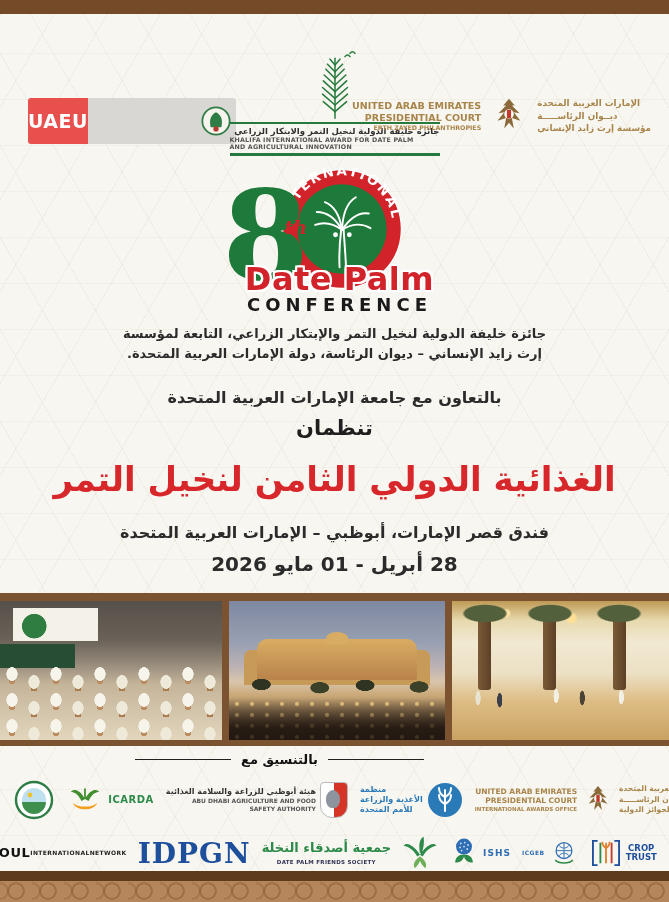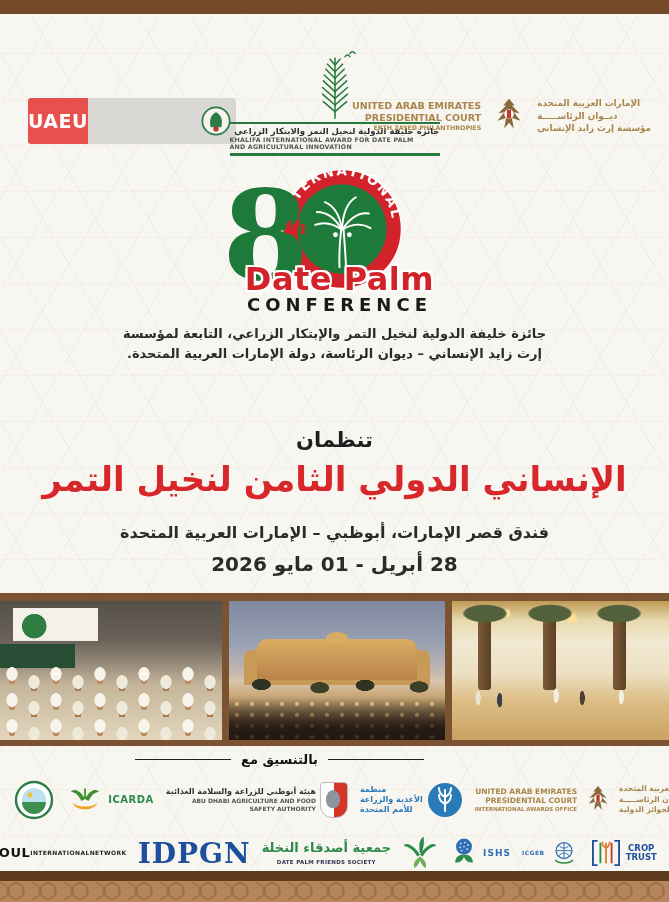--- a/index.html
+++ b/index.html
@@ -72,21 +72,21 @@
     text-shadow:-2px -2px 0 #fff,2px -2px 0 #fff,-2px 2px 0 #fff,2px 2px 0 #fff,0 -2px 0 #fff,0 2px 0 #fff,-2px 0 0 #fff,2px 0 0 #fff;
   }
   .confword{
     position:absolute;left:20px;top:126px;width:210px;text-align:center;
     font-size:18px;color:#1a1a1a;letter-spacing:5px;font-weight:600;
   }
   
   .txt{position:absolute;left:0;width:669px;text-align:center;color:#2b2b2b;}
   .intro{top:324px;font-size:13px;font-weight:bold;line-height:1.55;}
   .intro-coop{top:388px;font-size:16px;font-weight:bold;}
-  .organizes{top:428px;font-size:21px;font-weight:bold;color:#1f1f1f;}
+  .organizes{top:416px;font-size:21px;font-weight:bold;color:#1f1f1f;}
   .red-title{top:459px;font-size:34px;font-weight:800;color:#d8272b;}
   .venue{top:523px;font-size:16px;font-weight:bold;}
   .dates{top:552px;font-size:20px;font-weight:bold;}
 
   
   .photo-strip{position:absolute;left:0;top:593px;width:669px;height:153px;background:#7b5330;}
   .photo{position:absolute;top:8px;height:139px;overflow:hidden;margin:0;}
   .photo i{position:absolute;display:block;}
   .p1{left:0;width:222px;background:linear-gradient(180deg,#56504a 0%,#6a6258 28%,#8d8274 42%,#c4b49a 60%,#e2d6bc 100%);}
   .p1-sign{left:6%;top:5%;width:38%;height:24%;background:radial-gradient(circle at 25% 55%, #2f7d41 0 18%, transparent 19%),#f4f1e8;}
@@ -262,22 +262,23 @@
     <div class="big8">8</div>
     <div class="ordinal">th</div>
     <div class="datepalm">Date Palm</div>
     <div class="confword">CONFERENCE</div>
   </div>
 
   <div class="txt intro" dir="rtl">
     <div>جائزة خليفة الدولية لنخيل التمر والإبتكار الزراعي، التابعة لمؤسسة</div>
     <div>إرث زايد الإنساني – ديوان الرئاسة، دولة الإمارات العربية المتحدة.</div>
   </div>
+  <div class="txt intro-coop" dir="rtl">بالتعاون مع  جامعة الإمارات العربية المتحدة</div>
   <div class="txt organizes" dir="rtl">تنظمان</div>
-  <div class="txt red-title" dir="rtl">الإنساني الدولي الثامن لنخيل التمر</div>
+  <div class="txt red-title" dir="rtl">الغذائية الدولي الثامن لنخيل التمر</div>
   <div class="txt venue" dir="rtl">فندق قصر الإمارات، أبوظبي – الإمارات العربية المتحدة</div>
   <div class="txt dates" dir="rtl">28 أبريل - 01 مايو 2026</div>
 
   <div class="photo-strip">
     <figure class="photo p1">
       <i class="p1-sign"></i>
       <i class="p1-screen"></i>
       <i class="p1-crowd"></i>
     </figure>
     <figure class="photo p2">

